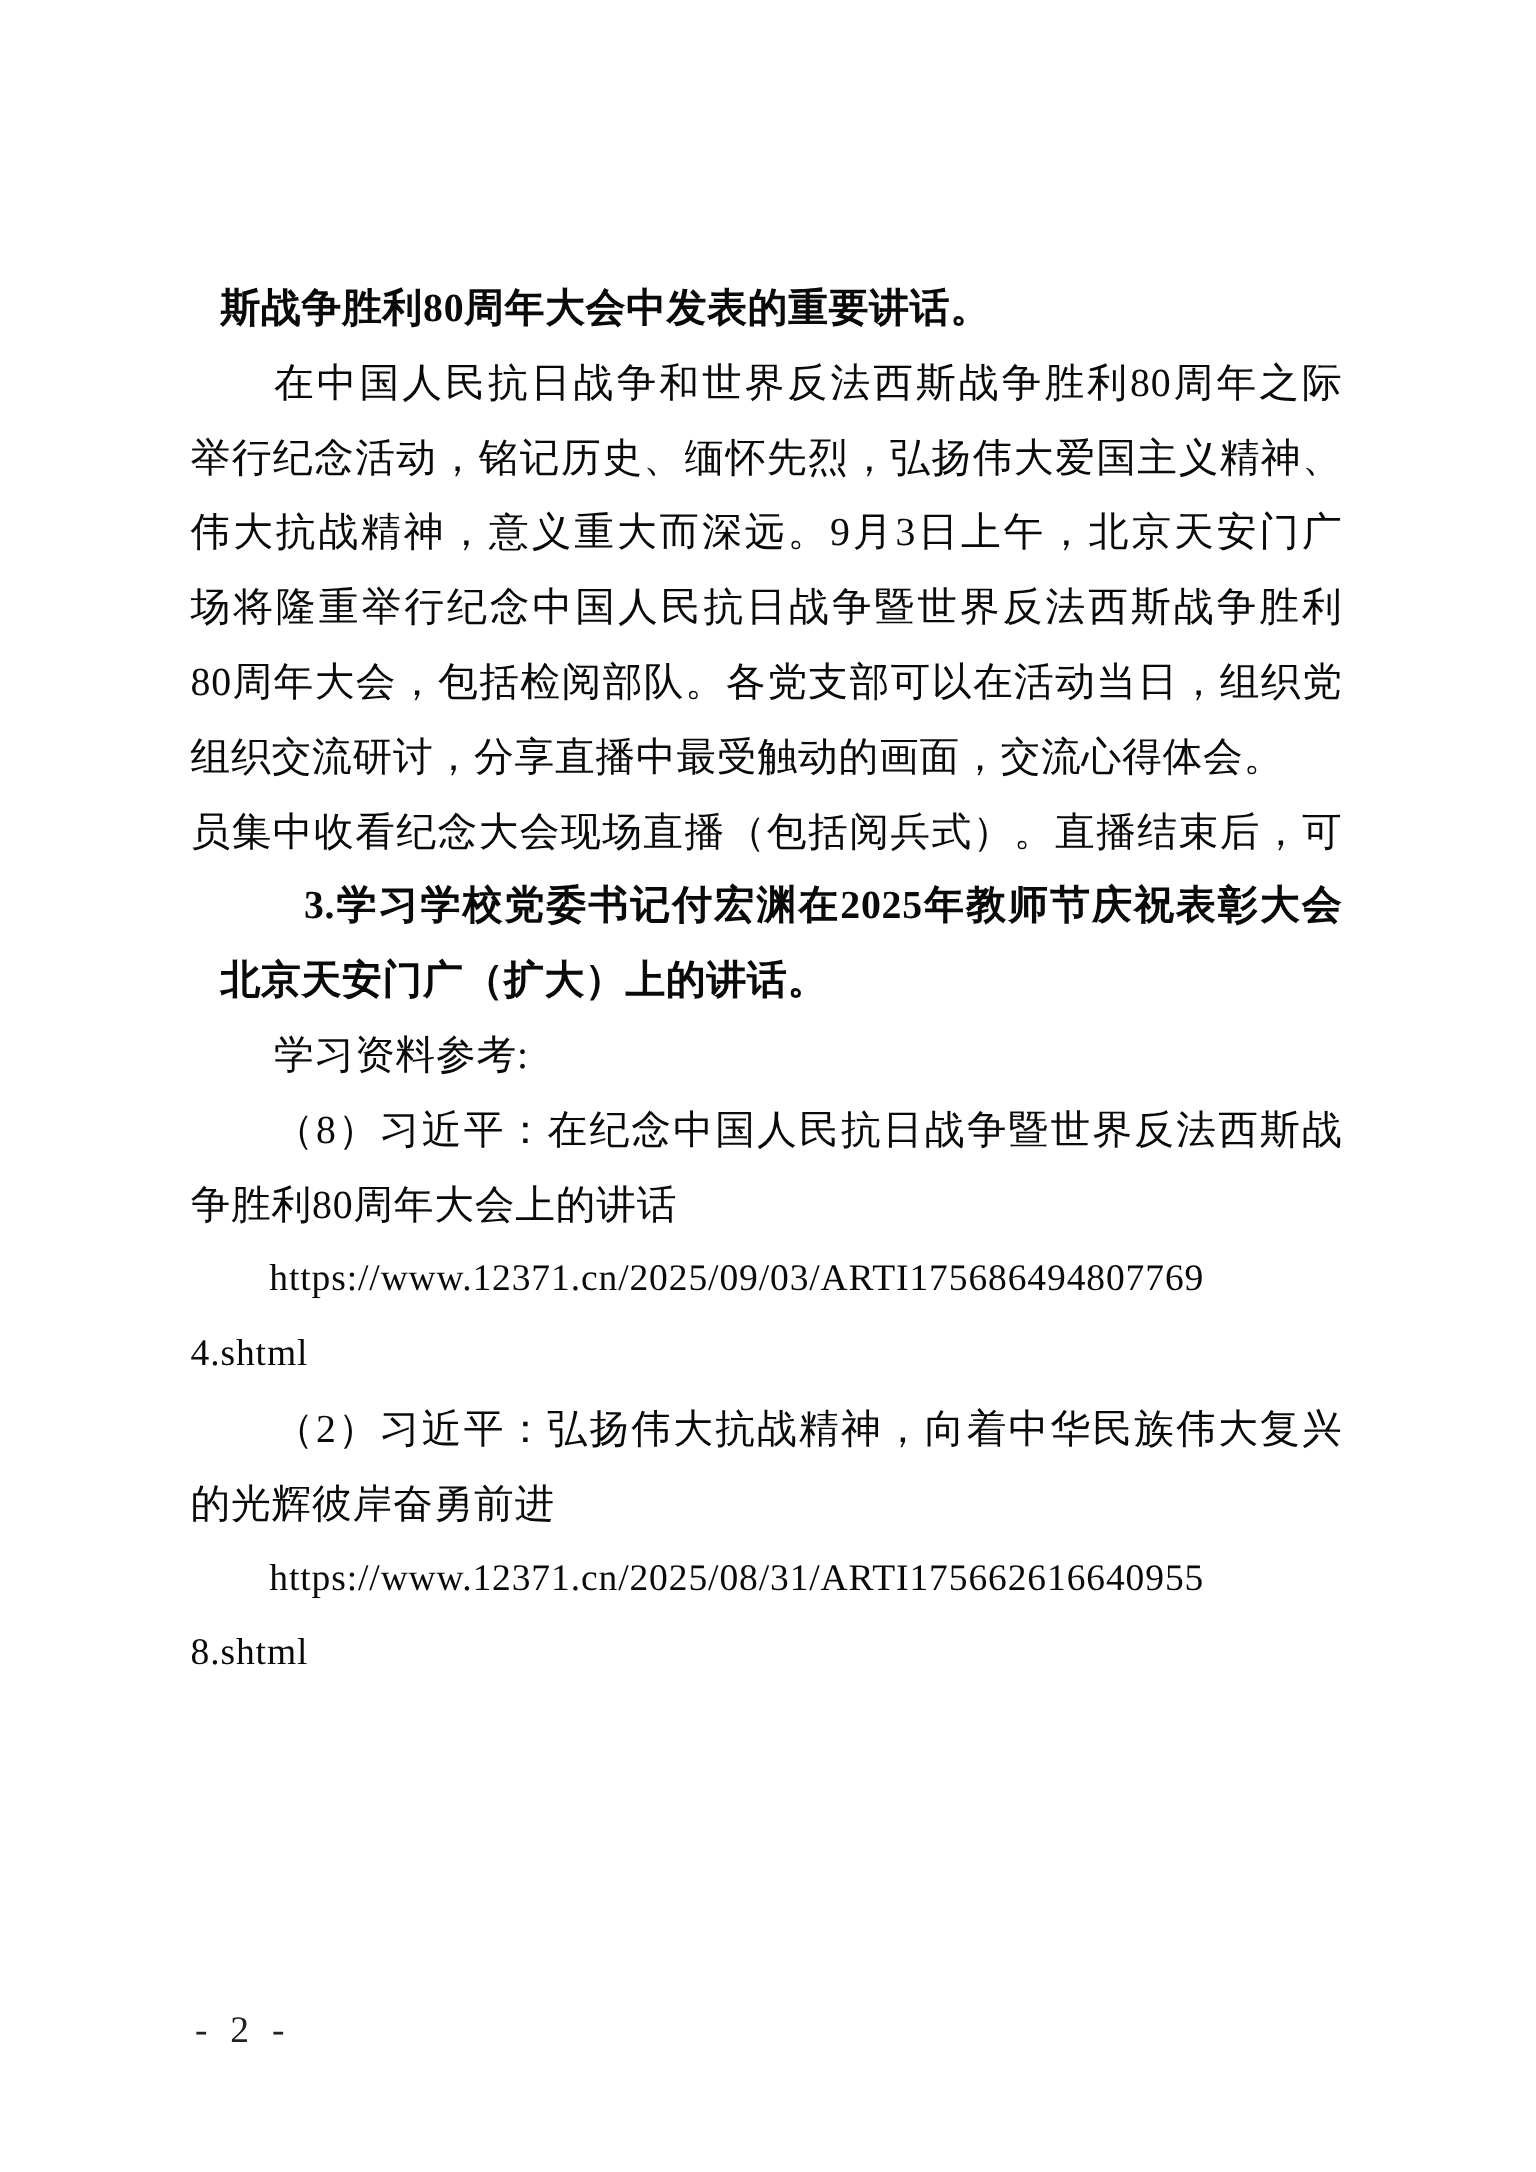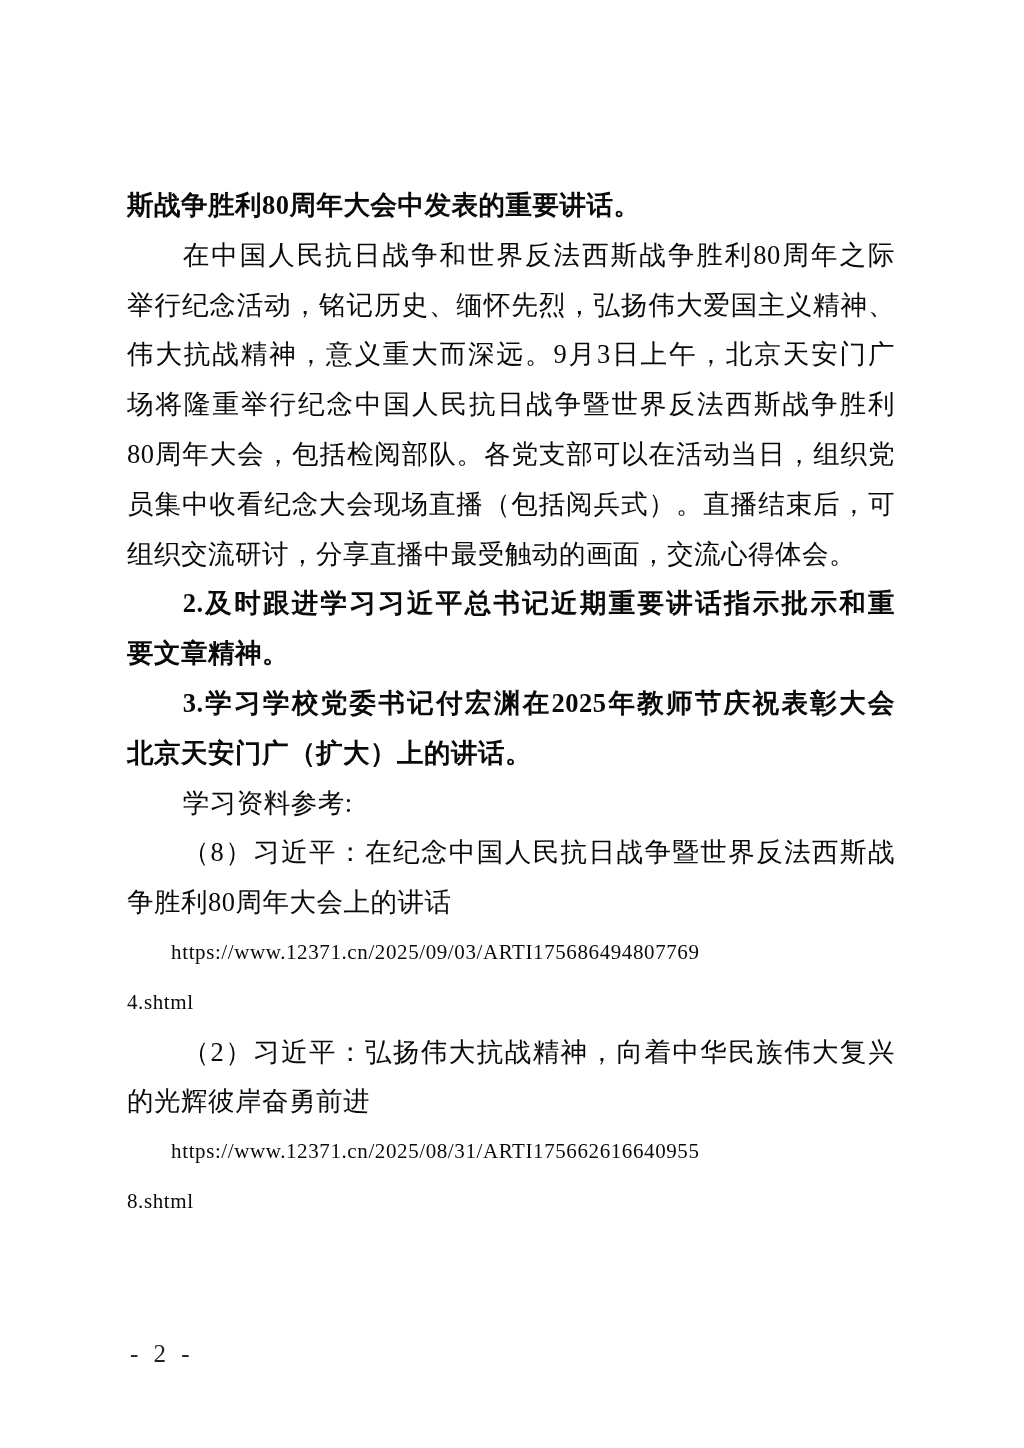--- a/index.html
+++ b/index.html
@@ -25,39 +25,40 @@
     left: 127px;
     top: 181px;
     width: 768px;
   }
   .paragraph {
     margin: 0;
     padding: 0;
   }
   .paragraph.bold .line {
     font-weight: 700;
+    margin-left: 20px;
   }
   .line {
     font-size: 26.5px;
     line-height: 49.8px;
     height: 49.8px;
     text-align: left;
     letter-spacing: 0.5px;
   }
   .line.indent {
     text-indent: 2.1em;
     font-family: Liberation Serif, serif;
   }
   
   .line.full {
     text-align: justify;
     text-align-last: justify;
   }
   .line.url {
-    font-size: 21px;
+    font-size: 25px;
     white-space: nowrap;
     letter-spacing: 0.6px;
     text-align: center;
     text-align-last: left;
   }
   .page-footer {
     position: absolute;
     left: 130px;
     top: 1340px;
     font-size: 25px;
@@ -72,26 +73,22 @@
   <div class="document-body">
       <div class="paragraph bold">
         <div class="line">斯战争胜利80周年大会中发表的重要讲话。</div>
       </div>
       <div class="paragraph">
         <div class="line indent full">在中国人民抗日战争和世界反法西斯战争胜利80周年之际</div>
         <div class="line full">举行纪念活动，铭记历史、缅怀先烈，弘扬伟大爱国主义精神、</div>
         <div class="line full">伟大抗战精神，意义重大而深远。9月3日上午，北京天安门广</div>
         <div class="line full">场将隆重举行纪念中国人民抗日战争暨世界反法西斯战争胜利</div>
         <div class="line full">80周年大会，包括检阅部队。各党支部可以在活动当日，组织党</div>
+        <div class="line">组织交流研讨，分享直播中最受触动的画面，交流心得体会。</div>
         <div class="line full">员集中收看纪念大会现场直播（包括阅兵式）。直播结束后，可</div>
-        <div class="line">组织交流研讨，分享直播中最受触动的画面，交流心得体会。</div>
-      </div>
-      <div class="paragraph bold">
-        <div class="line indent full">2.及时跟进学习习近平总书记近期重要讲话指示批示和重</div>
-        <div class="line">要文章精神。</div>
       </div>
       <div class="paragraph bold">
         <div class="line indent full">3.学习学校党委书记付宏渊在2025年教师节庆祝表彰大会</div>
         <div class="line">北京天安门广（扩大）上的讲话。</div>
       </div>
       <div class="paragraph">
         <div class="line indent">学习资料参考:</div>
       </div>
       <div class="paragraph">
         <div class="line indent full">（8）习近平：在纪念中国人民抗日战争暨世界反法西斯战</div>

